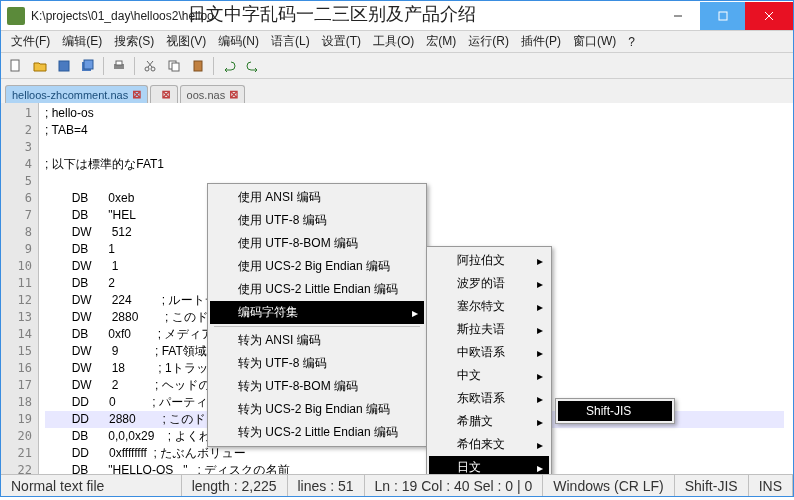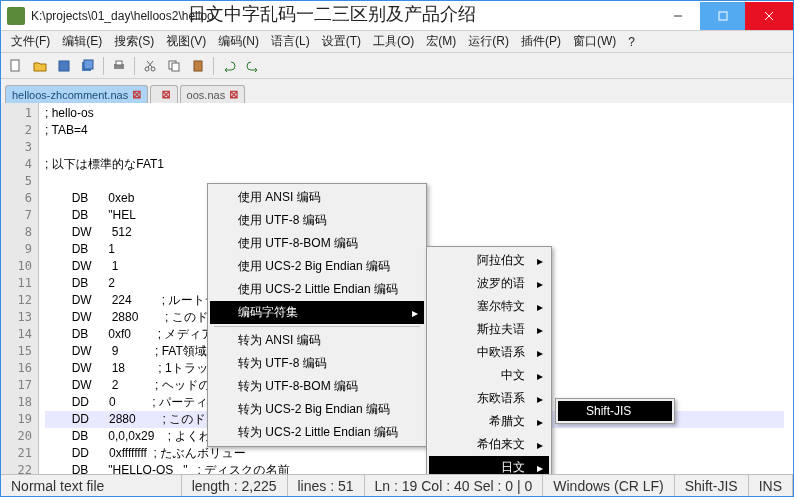--- a/index.html
+++ b/index.html
@@ -28,21 +28,21 @@
 .gutter { width: 38px; background: #e8e8e8; border-right: 1px solid #c0c0c0; padding-top: 2px; }
 .ln { text-align: right; padding-right: 6px; color: #808080; font: 12px/17px Consolas, monospace; }
 .code { flex: 1; padding: 2px 9px 0 6px; font: 12px/17px Consolas, "MS Gothic", monospace; white-space: pre; color: #000; }
 .hl19 { background: #e8e8ff; display: block; }
 .menu { position: absolute; background: #f0f0f0; border: 1px solid #999; box-shadow: 2px 2px 4px rgba(0,0,0,.3); padding: 2px; z-index: 10; }
 .mitem { padding: 3px 24px 3px 28px; color: #000; white-space: nowrap; position: relative; cursor: default; }
 .mitem.sel { background: #000000; color: #fff; }
 .mitem .arrow { position: absolute; right: 6px; top: 5px; }
 .msep { height: 1px; background: #c0c0c0; margin: 2px 4px; }
 .menu1 { left: 206px; top: 80px; width: 220px; }
-.menu2 { left: 425px; top: 143px; width: 126px; text-align: right; }
+.menu2 { left: 425px; top: 143px; width: 126px; }
 .menu3 { left: 554px; top: 295px; width: 120px; }
 .statusbar { height: 22px; background: #f0f0f0; border-top: 1px solid #c0c0c0; display: flex; align-items: center; font-size: 14px; color: #333; }
 .sb-cell { padding: 0 10px; border-right: 1px solid #c0c0c0; height: 100%; display: flex; align-items: center; }
 .sb-cell:first-child { flex: 1; border-right: 1px solid #c0c0c0; }
 </style>
 </head>
 <body>
 
 <div class="window">
   <div class="titlebar">

